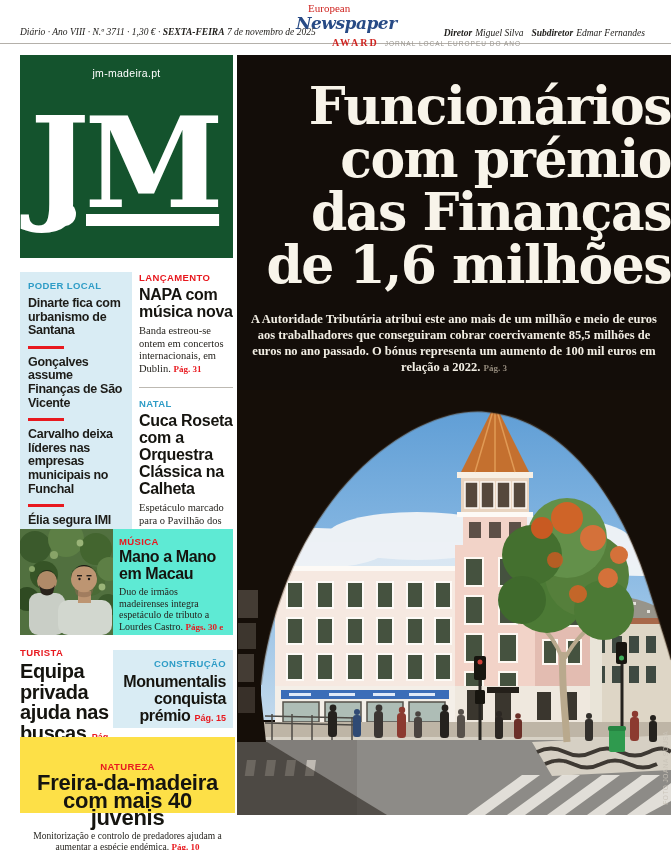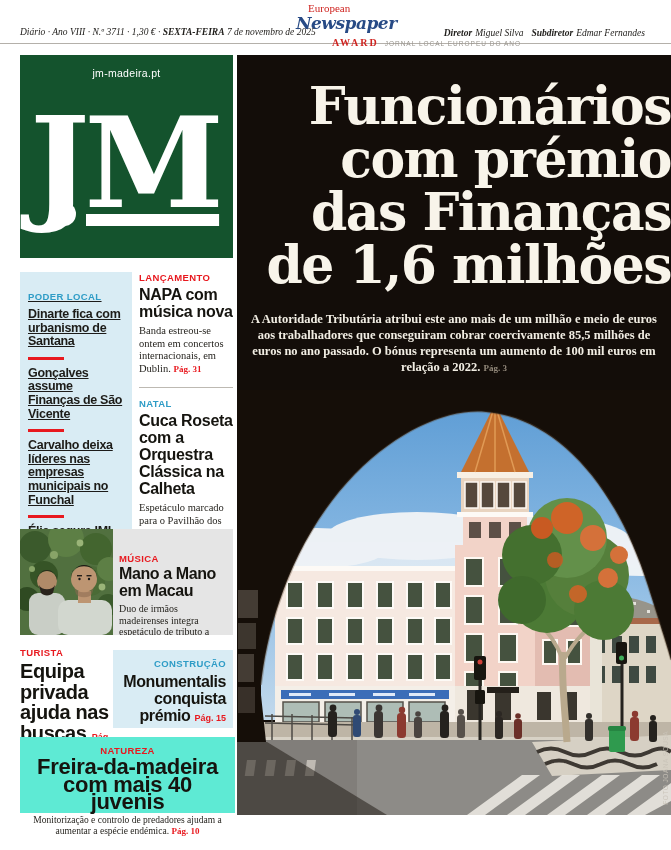--- a/index.html
+++ b/index.html
@@ -37,52 +37,52 @@
   .kicker{font-size:9.5px;font-weight:bold;letter-spacing:0.4px;}
   .k-red{color:#e8191f;}
   .k-blue{color:#2e9cc6;}
   .pref{color:#e8191f;font-weight:bold;font-size:9px;letter-spacing:0;}
   .serif-h{font-family:Liberation Sans, sans-serif;font-weight:bold;color:#15140f;}
   .sans-h{font-weight:bold;color:#15140f;letter-spacing:-0.4px;}
   .body-txt{font-family:"Liberation Serif",serif;color:#26241f;}
 
   
   .poder-box{position:absolute;left:20px;top:272px;width:112px;min-height:246px;
-             background:#d9ecf4;padding:19px 8px;box-sizing:border-box;text-decoration:underline;}
+             background:#d9ecf4;padding:8px 8px;box-sizing:border-box;}
   .poder-item{font-size:12.5px;font-weight:bold;line-height:13.6px;letter-spacing:-0.3px;
               color:#1d1c18;margin-top:6px;}
   .red-rule{width:36px;height:3px;background:#e8191f;margin:8px 0 7px 0;}
 
   
   .mid-col{position:absolute;left:139px;top:272px;width:94px;}
   .mid-col .serif-h{font-size:16px;line-height:17px;letter-spacing:-0.3px;margin-top:3px;}
   .mid-col .body-txt{font-size:10.5px;line-height:12.5px;margin-top:5px;}
   .mid-rule{border:none;border-top:1px solid #bdb9b2;margin:12px 0 10px 0;}
 
   
   .musica-row{position:absolute;left:20px;top:529px;width:213px;height:106px;}
   .musica-photo{position:absolute;left:0;top:0;width:93px;height:106px;display:block;}
-  .musica-panel{position:absolute;left:93px;top:0;width:120px;height:106px;background:#e5e5e5;
-                padding:24px 6px;box-sizing:border-box;overflow:hidden;}
+  .musica-panel{position:absolute;left:93px;top:0;width:120px;height:106px;background:#5eead4;
+                padding:7px 6px;box-sizing:border-box;overflow:hidden;}
   .musica-panel .sans-h{font-size:16px;line-height:16.5px;margin-top:2px;}
   .musica-panel .body-txt{font-size:10px;line-height:11.5px;margin-top:4px;}
 
   
   .turista{position:absolute;left:20px;top:647px;width:92px;}
   .turista .serif-h{font-size:20px;line-height:20.5px;letter-spacing:-0.4px;margin-top:3px;}
   .turista .pref{font-size:9px;}
 
   
   .constr-box{position:absolute;left:113px;top:650px;width:120px;height:78px;background:#d9ecf4;
               padding:8px 7px;box-sizing:border-box;text-align:right;}
   .constr-box .sans-h{font-size:16px;line-height:17px;margin-top:4px;}
 
   
-  .natureza-box{position:absolute;left:20px;top:737px;width:215px;height:76px;background:#5eead4;
-                text-align:center;padding:8px 10px;box-sizing:border-box;}
+  .natureza-box{position:absolute;left:20px;top:737px;width:215px;height:76px;background:#fde047;
+                text-align:center;padding:24px 10px;box-sizing:border-box;}
   .natureza-box .sans-h{font-size:22px;line-height:17.5px;margin-top:2px;letter-spacing:-0.3px;}
   .natureza-box .body-txt{font-size:9.5px;line-height:11px;margin-top:4px;}
 
   
   .main-story{position:absolute;left:237px;top:55px;width:434px;height:760px;background:#130d09;}
   .main-headline{position:absolute;left:0;top:24px;width:100%;text-align:right;
                  font-family:"DejaVu Serif",serif;font-weight:bold;color:#f8f4ea;
                  font-size:52px;line-height:53px;letter-spacing:-1.5px;}
   .hl-line{display:block;}
   .lede{position:absolute;left:0;top:256px;width:100%;box-sizing:border-box;padding:0 9px;

